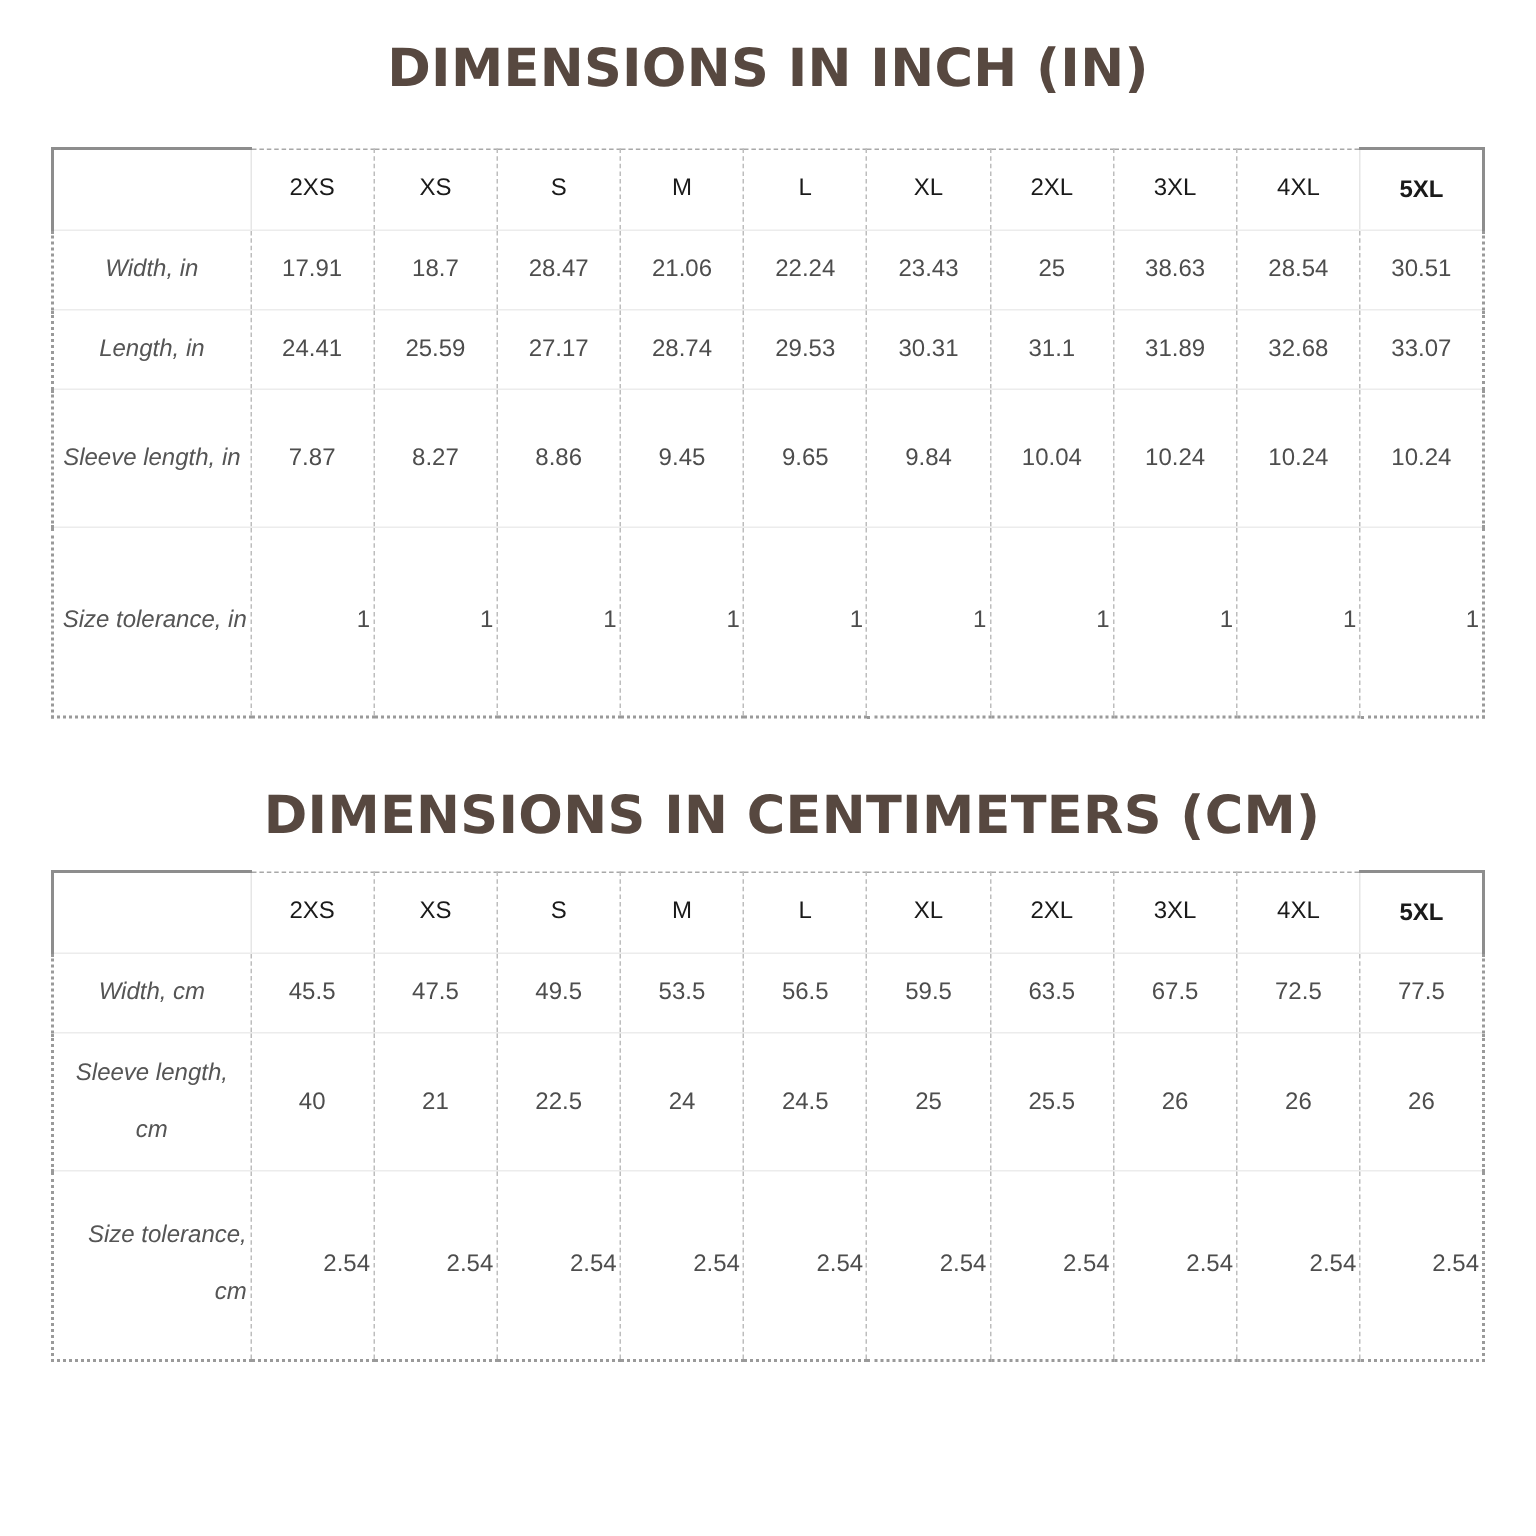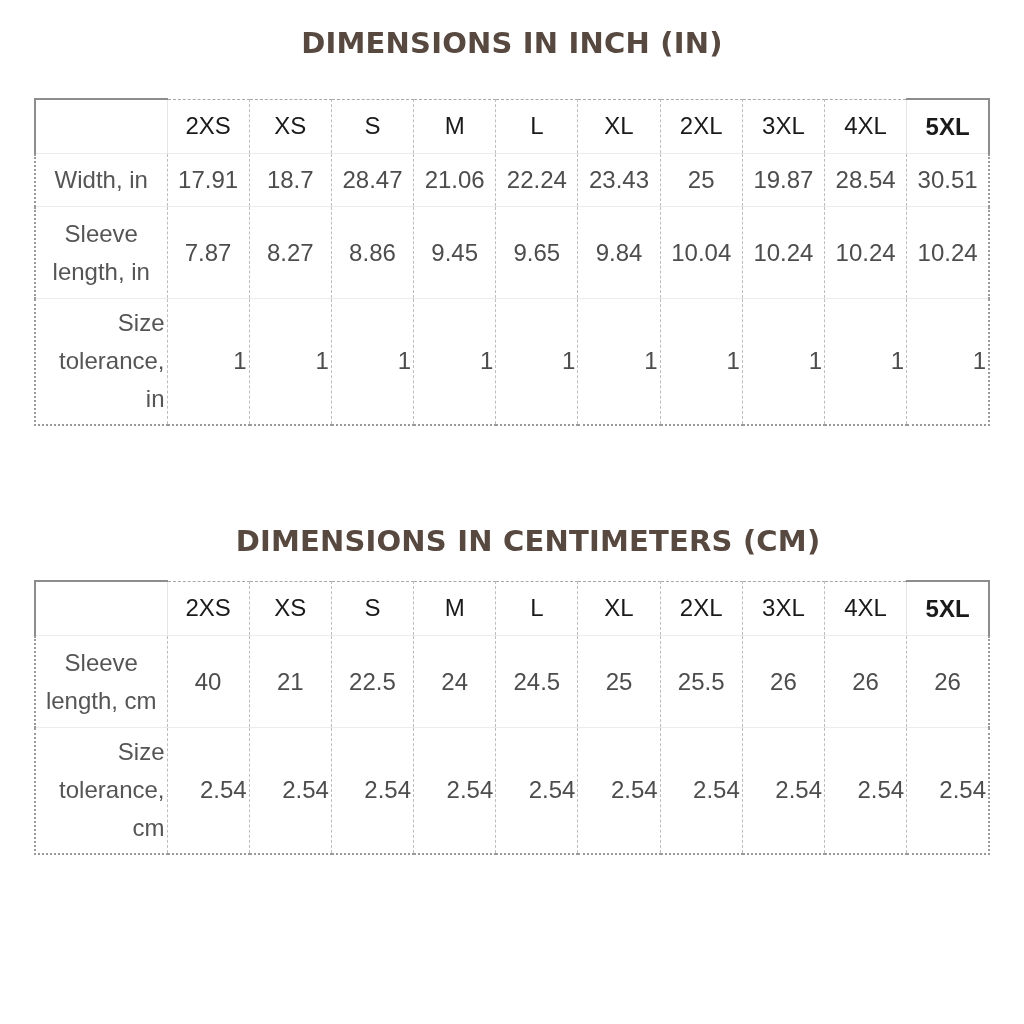--- a/index.html
+++ b/index.html
@@ -4,42 +4,42 @@
   <style>
     html, body { margin: 0; padding: 0; background: #ffffff; }
     body {
       width: 1024px; height: 1024px; position: relative; overflow: hidden;
       font-family: "Liberation Sans", "DejaVu Sans", sans-serif;
       color: #4d4d4d;
     }
     .title {
       position: absolute; left: 0; width: 1024px; text-align: center;
       font-family: "DejaVu Sans", sans-serif; font-weight: bold;
-      font-size: 29px; color: #574840; letter-spacing: 0.2px;
+      font-size: 35px; color: #574840; letter-spacing: 0.2px;
     }
     #title-in { top: 26px; }
     #title-cm { top: 524px; padding-left: 16px; }
     table.size-table {
       position: absolute; left: 34px; width: 956px;
       border-collapse: collapse; table-layout: fixed;
-      font-size: 24px;
+      font-size: 16px;
     }
     #table-in { top: 98px; }
     #table-cm { top: 580px; }
     table.size-table td, table.size-table th {
       text-align: center; vertical-align: middle; padding: 0 2px;
       font-weight: normal; line-height: 38px;
       border-left: 1px dashed #bdbdbd; border-right: 1px dashed #bdbdbd;
       border-top: 1px solid #ececec; border-bottom: 1px solid #ececec;
     }
     table.size-table th { color: #1a1a1a; height: 53px; border-top: 1px dashed #a8a8a8; }
     table.size-table th.corner { border-top: 2px solid #8d8d8d; border-left: 2px solid #8d8d8d; border-right: 1px solid #e6e6e6; }
     table.size-table th.last { border-top: 2px solid #8d8d8d; border-right: 2px solid #8d8d8d; border-left: 1px solid #e6e6e6; font-weight: bold; }
     table.size-table td.label { color: #555; line-height: 38px; }
-    table.size-table tr td:first-child { border-left: 2px dotted #9a9a9a; }
+    table.size-table tr td:first-child { border-left: 2px dotted #9a9a9a; font-style: italic; }
     table.size-table tr td:last-child { border-right: 2px dotted #9a9a9a; }
     table.size-table tr:last-child td { border-bottom: 2px dotted #9a9a9a; text-align: right; }
     col.c-label { width: 132px; }
     .h1 { height: 53px; }
     .h2 { height: 92px; }
     .h3 { height: 126px; }
   </style>
 </head>
 <body>
 
@@ -75,23 +75,36 @@
   </tr>
   <tr class="h1">
     <td class="label">Width, in</td>
     <td>17.91</td>
     <td>18.7</td>
     <td>28.47</td>
     <td>21.06</td>
     <td>22.24</td>
     <td>23.43</td>
     <td>25</td>
-    <td>19.87</td>
+    <td>38.63</td>
     <td>28.54</td>
     <td>30.51</td>
+  </tr>
+  <tr class="h1">
+    <td class="label">Length, in</td>
+    <td>24.41</td>
+    <td>25.59</td>
+    <td>27.17</td>
+    <td>28.74</td>
+    <td>29.53</td>
+    <td>30.31</td>
+    <td>31.1</td>
+    <td>31.89</td>
+    <td>32.68</td>
+    <td>33.07</td>
   </tr>
   <tr class="h2">
     <td class="label">Sleeve length, in</td>
     <td>7.87</td>
     <td>8.27</td>
     <td>8.86</td>
     <td>9.45</td>
     <td>9.65</td>
     <td>9.84</td>
     <td>10.04</td>
@@ -138,20 +151,33 @@
     <th>XS</th>
     <th>S</th>
     <th>M</th>
     <th>L</th>
     <th>XL</th>
     <th>2XL</th>
     <th>3XL</th>
     <th>4XL</th>
     <th class="last">5XL</th>
   </tr>
+  <tr class="h1">
+    <td class="label">Width, cm</td>
+    <td>45.5</td>
+    <td>47.5</td>
+    <td>49.5</td>
+    <td>53.5</td>
+    <td>56.5</td>
+    <td>59.5</td>
+    <td>63.5</td>
+    <td>67.5</td>
+    <td>72.5</td>
+    <td>77.5</td>
+  </tr>
   <tr class="h2">
     <td class="label">Sleeve length, cm</td>
     <td>40</td>
     <td>21</td>
     <td>22.5</td>
     <td>24</td>
     <td>24.5</td>
     <td>25</td>
     <td>25.5</td>
     <td>26</td>

